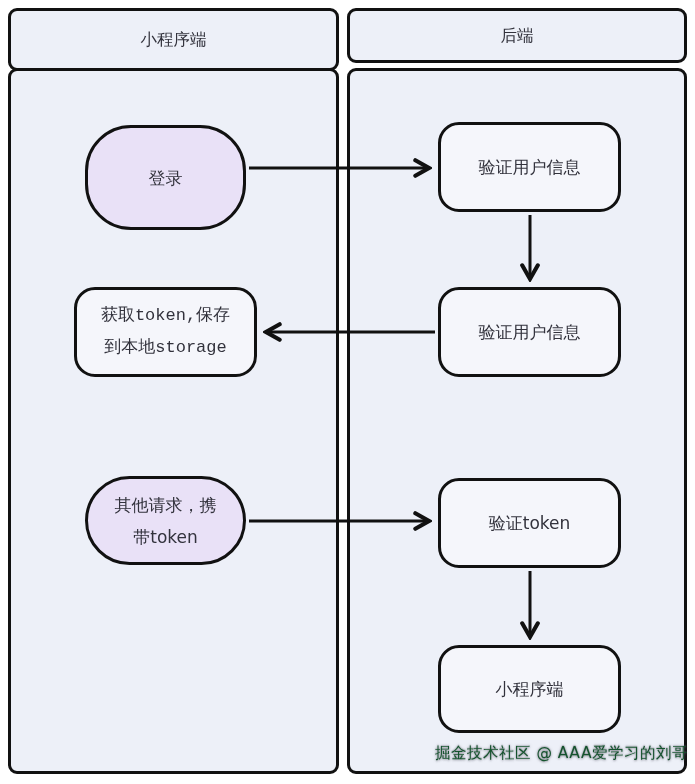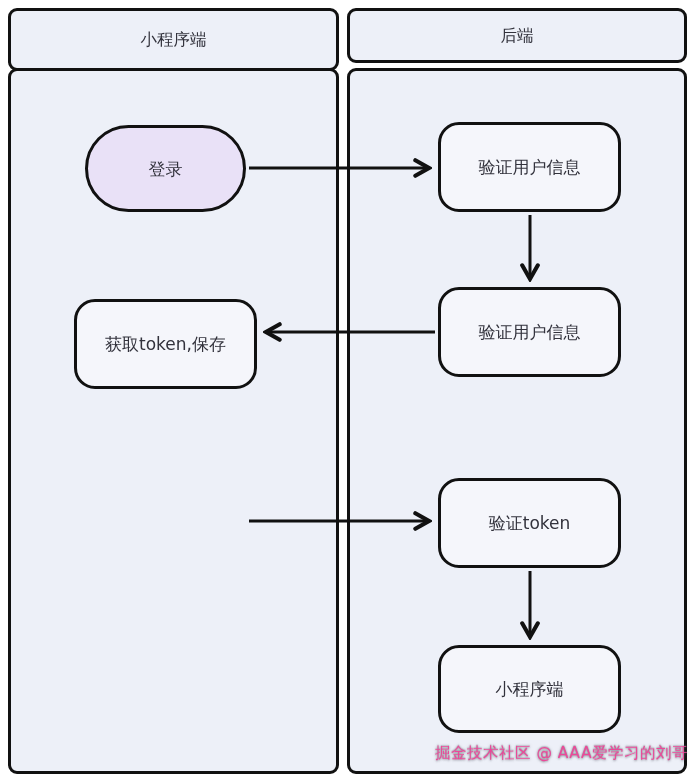--- a/index.html
+++ b/index.html
@@ -54,49 +54,54 @@
     width: 695px; height: 784px;
     z-index: 3;
     pointer-events: none;
   }
   .watermark {
     position: absolute;
     right: 7px;
     top: 743px;
     z-index: 4;
     font-size: 15.5px;
-    color: #ec4899;
+    color: #14532d;
     letter-spacing: 0.5px;
     text-shadow: 0 0 3px rgba(100,100,112,0.55), 0 1px 2px rgba(100,100,112,0.45), 0 -1px 1px rgba(100,100,112,0.3);
     white-space: nowrap;
   }
 </style>
 </head>
 <body>
 
 <div class="canvas">
 
   <div class="lane-header" style="left:8px; top:8px; width:331px; height:63px;">
     <span>小程序端</span>
   </div>
   <div class="lane-header" style="left:347px; top:8px; width:340px; height:55px;text-align:right;">
     <span>后端</span>
   </div>
 
   <div class="lane" style="left:8px; top:68px; width:331px; height:706px;"></div>
   <div class="lane" style="left:347px; top:68px; width:340px; height:706px;"></div>
 
-  <div class="node stadium" style="left:85px; top:125px; width:161px; height:87px;">
+  <div class="node stadium" style="left:85px; top:125px; width:161px; height:105px;">
     <span>登录</span>
   </div>
 
-  <div class="node process" style="left:74px; top:299px; width:183px; height:90px;">
+  <div class="node process" style="left:74px; top:287px; width:183px; height:90px;font-family:Liberation Mono, monospace;">
     <span class="line">获取token,保存</span>
+    <span class="line">到本地storage</span>
   </div>
 
+  <div class="node stadium" style="left:85px; top:476px; width:161px; height:89px;">
+    <span class="line">其他请求，携</span>
+    <span class="line">带token</span>
+  </div>
 
   <div class="node process" style="left:438px; top:122px; width:183px; height:90px;">
     <span>验证用户信息</span>
   </div>
 
   <div class="node process" style="left:438px; top:287px; width:183px; height:90px;">
     <span>验证用户信息</span>
   </div>
 
   <div class="node process" style="left:438px; top:478px; width:183px; height:90px;">

